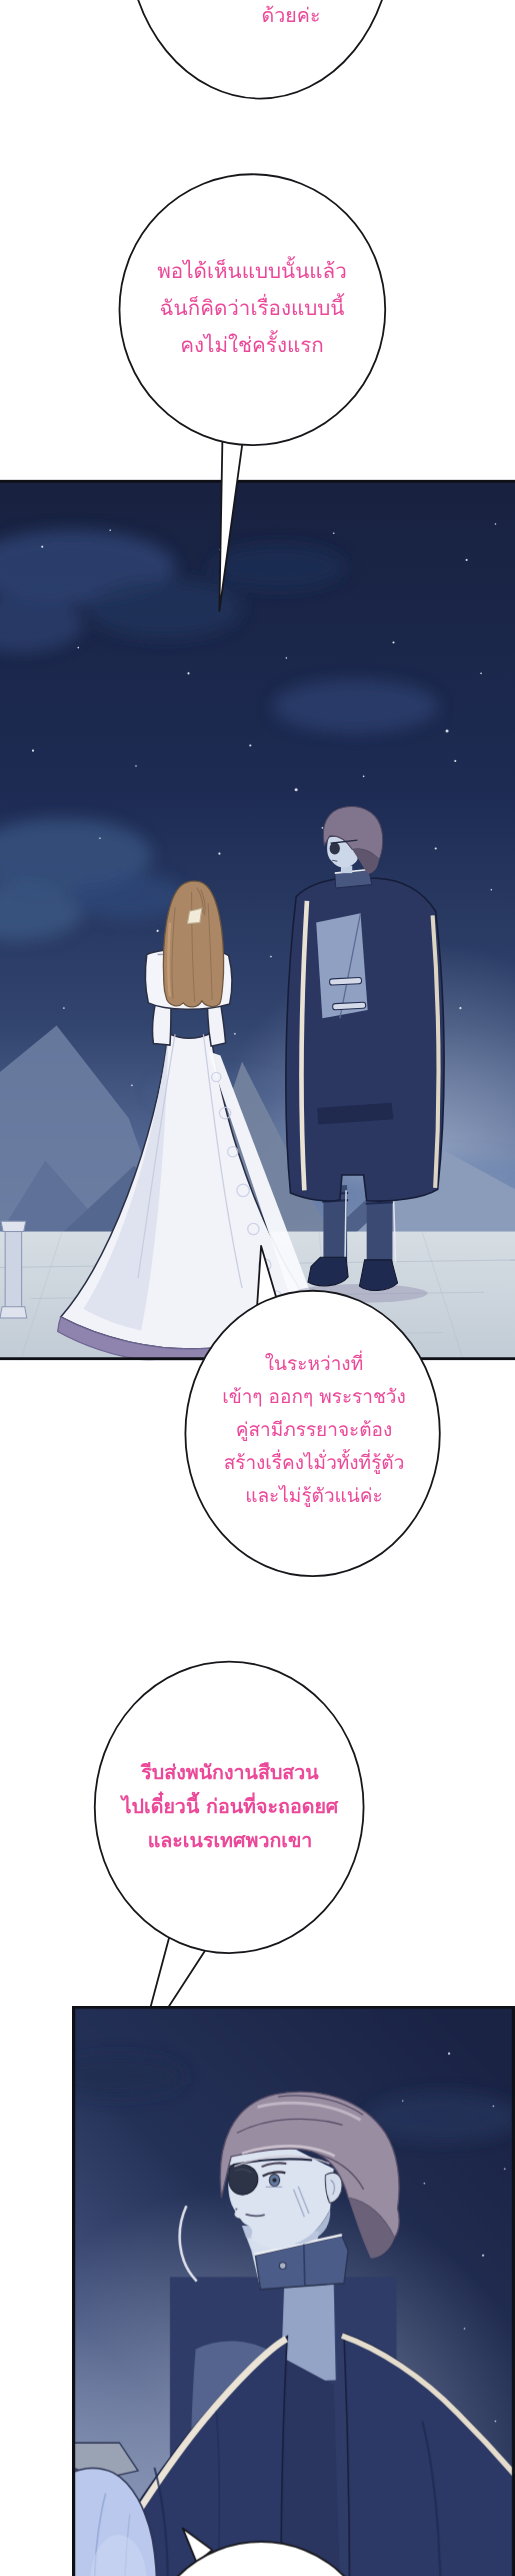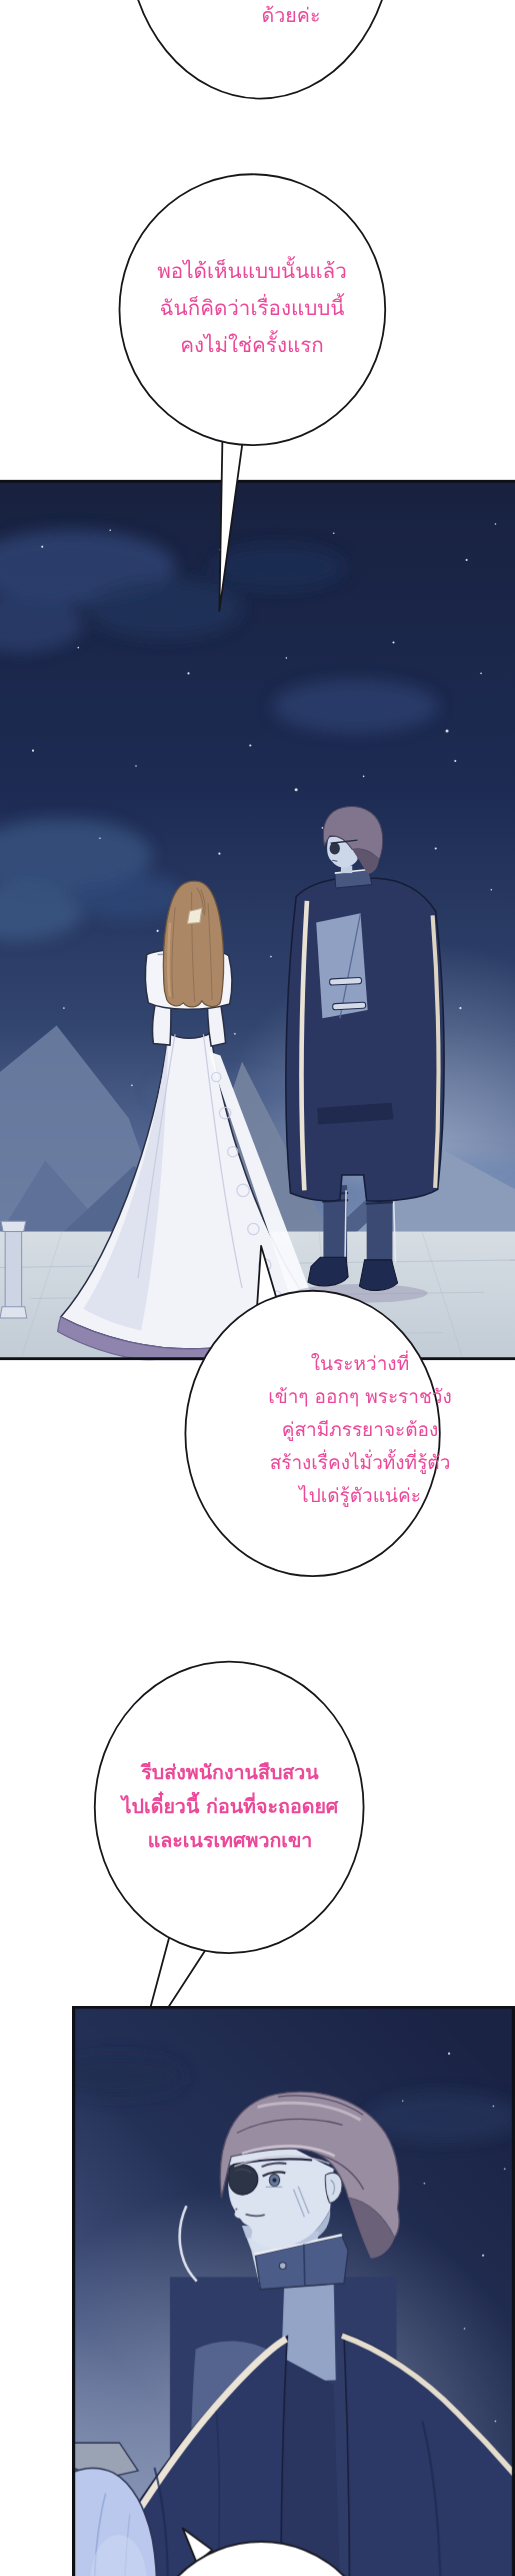--- a/index.html
+++ b/index.html
@@ -348,26 +348,26 @@
 <div class="bubble-text" style="left:291px;top:1px;font-size:19.6px;line-height:30px;">
   <div>ด้วยค่ะ</div>
 </div>
 
 <div class="bubble-text" style="left:252px;top:253px;font-size:20.6px;line-height:37px;">
   <div>พอได้เห็นแบบนั้นแล้ว</div>
   <div>ฉันก็คิดว่าเรื่องแบบนี้</div>
   <div>คงไม่ใช่ครั้งแรก</div>
 </div>
 
-<div class="bubble-text" style="left:314px;top:1347px;font-size:19px;line-height:33px;margin-left:46px;">
+<div class="bubble-text" style="left:314px;top:1347px;font-size:19px;line-height:33px;">
   <div>ในระหว่างที่</div>
   <div>เข้าๆ ออกๆ พระราชวัง</div>
   <div>คู่สามีภรรยาจะต้อง</div>
   <div>สร้างเรื่คงไมั่วทั้งที่รู้ตัว</div>
-  <div>ไปเด่รู้ตัวแน่ค่ะ</div>
+  <div>และไม่รู้ตัวแน่ค่ะ</div>
 </div>
 
 <div class="bubble-text" style="left:230px;top:1756px;font-size:19.6px;line-height:34px;font-weight:bold;">
   <div>รีบส่งพนักงานสืบสวน</div>
   <div>ไปเดี๋ยวนี้ ก่อนที่จะถอดยศ</div>
   <div>และเนรเทศพวกเขา</div>
 </div>
 
 </div>
 

